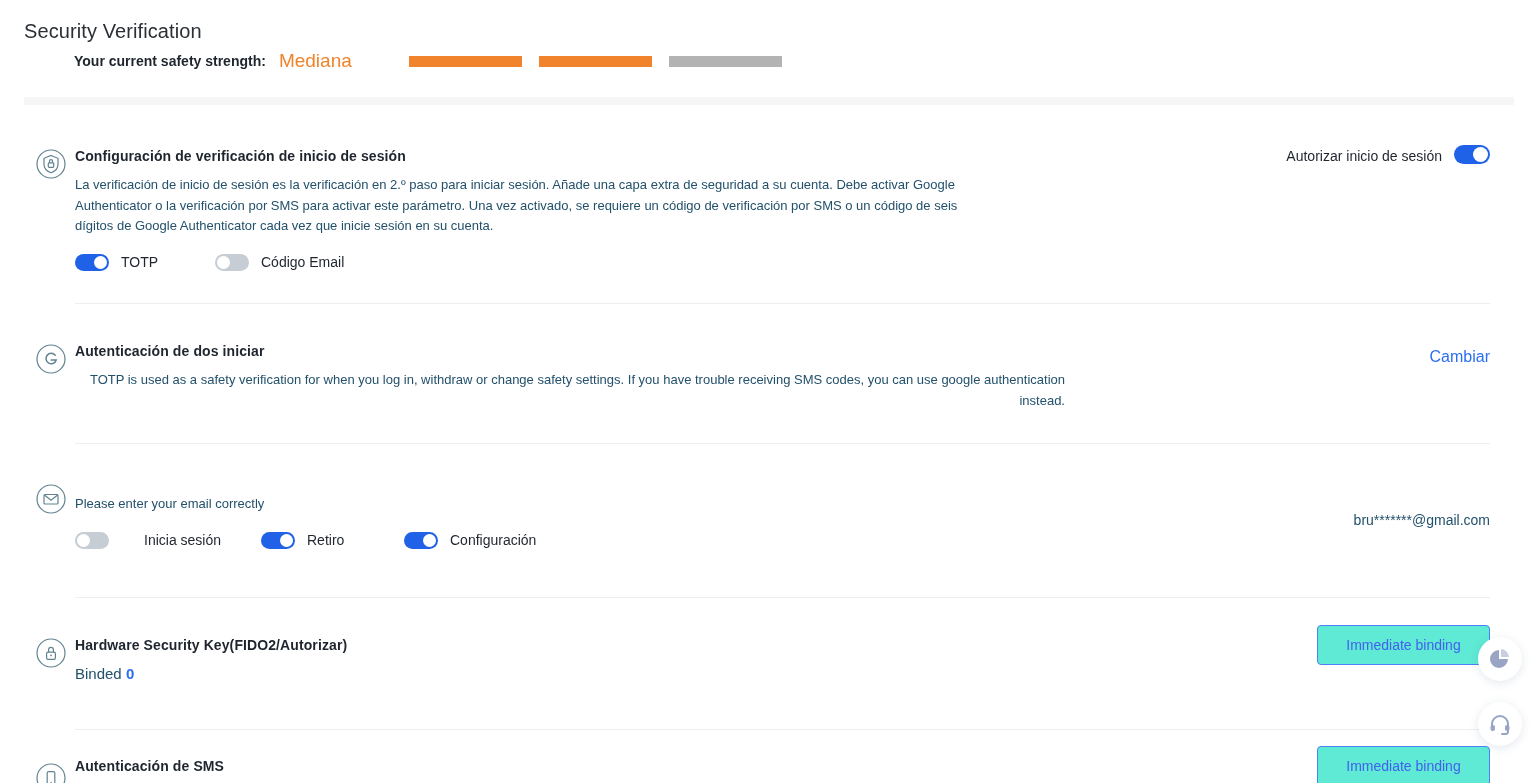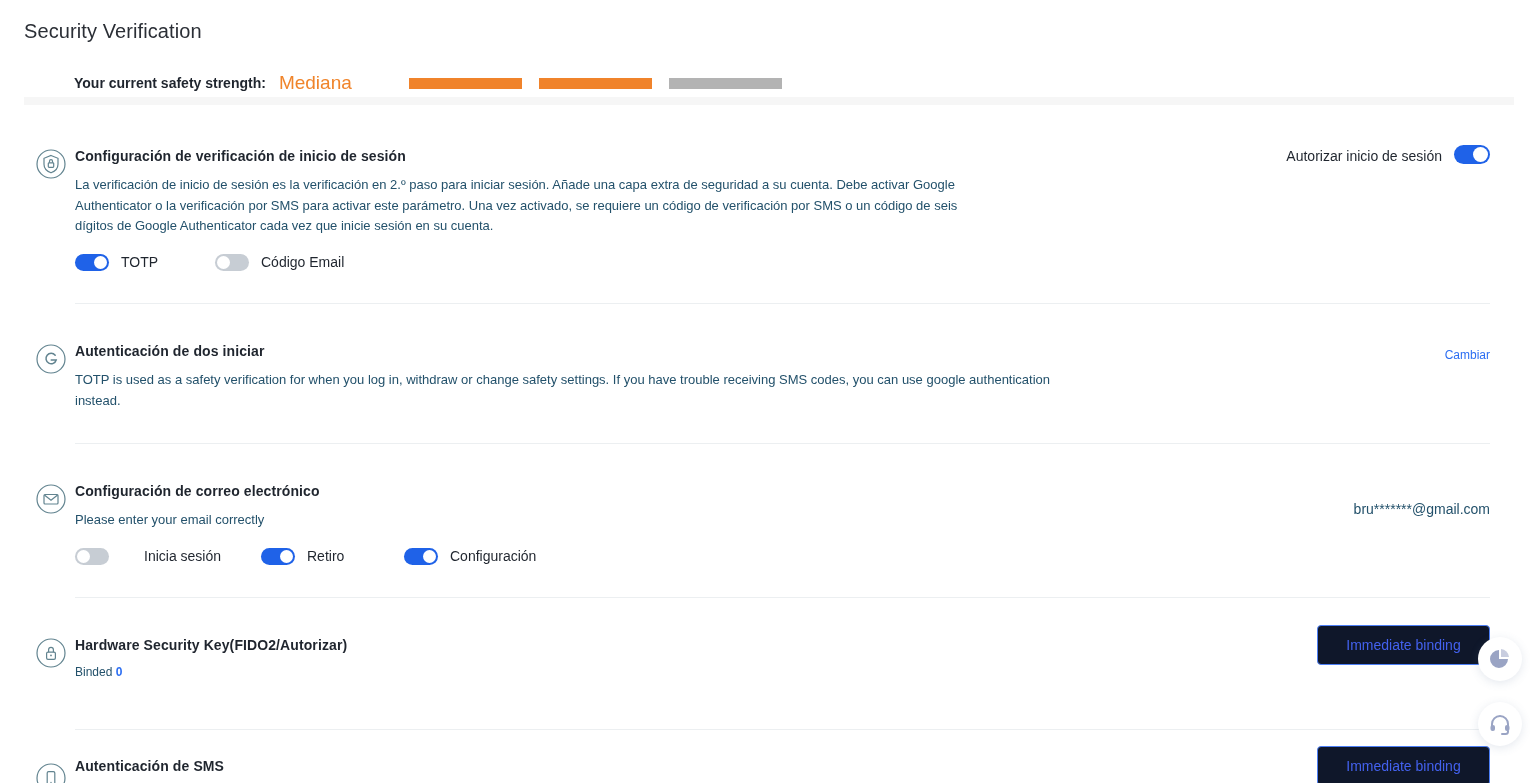--- a/index.html
+++ b/index.html
@@ -23,21 +23,21 @@
     left: 24px;
     top: 20px;
     font-size: 20px;
     color: #2b2f36;
     letter-spacing: .1px;
     font-weight: 400;
   }
   .strength-row {
     position: absolute;
     left: 74px;
-    top: 72px;
+    top: 50px;
     display: flex;
     align-items: center;
   }
   .strength-label {
     font-size: 14px;
     font-weight: bold;
     color: #1f252e;
     white-space: nowrap;
   }
   .strength-value {
@@ -96,21 +96,21 @@
   }
   .sec-desc {
     font-size: 13px;
     line-height: 20.5px;
     color: #23516b;
     margin-top: 11px;
     max-width: 900px;
   }
   .sec-desc.sub {
   }
-  .sec-desc.wide { max-width: 990px; }
+  .sec-desc.wide { max-width: 990px; text-align: right; }
 
   .toggles-row {
     display: flex;
     align-items: center;
     margin-top: 17px;
   }
   .toggle-item {
     display: flex;
     align-items: center;
     margin-right: 0;
@@ -152,55 +152,55 @@
     display: flex;
     align-items: flex-end;
   }
   .right-label {
     font-size: 14px;
     color: #1f252e;
     margin-right: 12px;
     white-space: nowrap;
   }
   .link-action {
-    font-size: 12px;
+    font-size: 16px;
     color: #2c6ef2;
     cursor: pointer;
     white-space: nowrap;
   }
   .masked-email {
     font-size: 14px;
     color: #23516b;
     white-space: nowrap;
   }
   .btn-outline {
     display: inline-flex;
     align-items: center;
     justify-content: center;
     width: 173px;
     height: 40px;
     border: 1px solid #4d7ff5;
     border-radius: 4px;
     color: #4361ee;
     font-size: 14px;
-    background: #0f172a;
+    background: #5eead4;
     cursor: pointer;
     white-space: nowrap;
   }
 
   .divider {
     position: absolute;
     left: 75px;
     width: 1415px;
     height: 1px;
     background: #eceff1;
   }
 
   .binded {
-    font-size: 12px;
+    font-size: 15px;
     color: #23516b;
     margin-top: 12px;
   }
   .binded b { color: #2c6ef2; font-weight: bold; }
 
   
   .fab {
     position: absolute;
     right: 16px;
     width: 44px;
@@ -292,21 +292,20 @@
 
   <div class="section" style="top:483px;">
     <span class="sec-icon">
       <svg width="32" height="32" viewBox="0 0 32 32" fill="none" stroke="#61838f" stroke-width="1.2">
         <circle cx="16" cy="16" r="14"></circle>
         <rect x="9" y="11.5" width="14" height="9.5" rx="1"></rect>
         <path d="M9.4 12 L16 17.2 L22.6 12"></path>
       </svg>
     </span>
     <div class="sec-body">
-      <div class="sec-title">Configuración de correo electrónico</div>
       <div class="sec-desc sub">Please enter your email correctly</div>
       <div class="toggles-row">
         <div class="toggle-item" style="width:186px;gap:23px;">
           <span class="switch">
               <span class="knob"></span>
             </span>
           <span class="toggle-label">Inicia sesión</span>
         </div>
         <div class="toggle-item" style="width:143px;">
           <span class="switch on">

